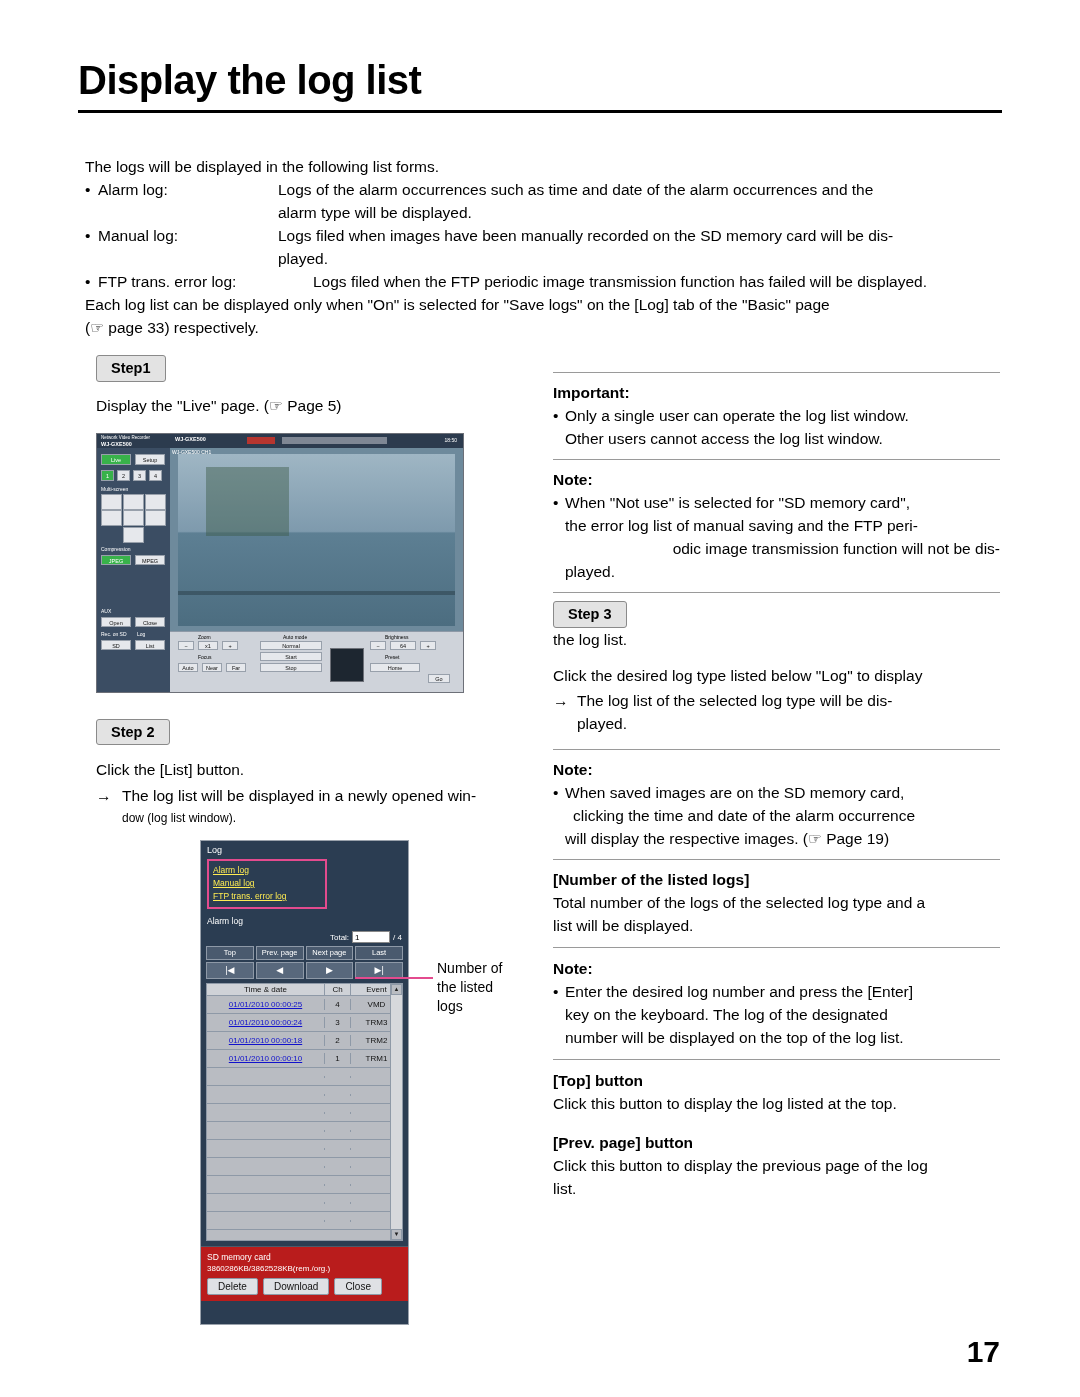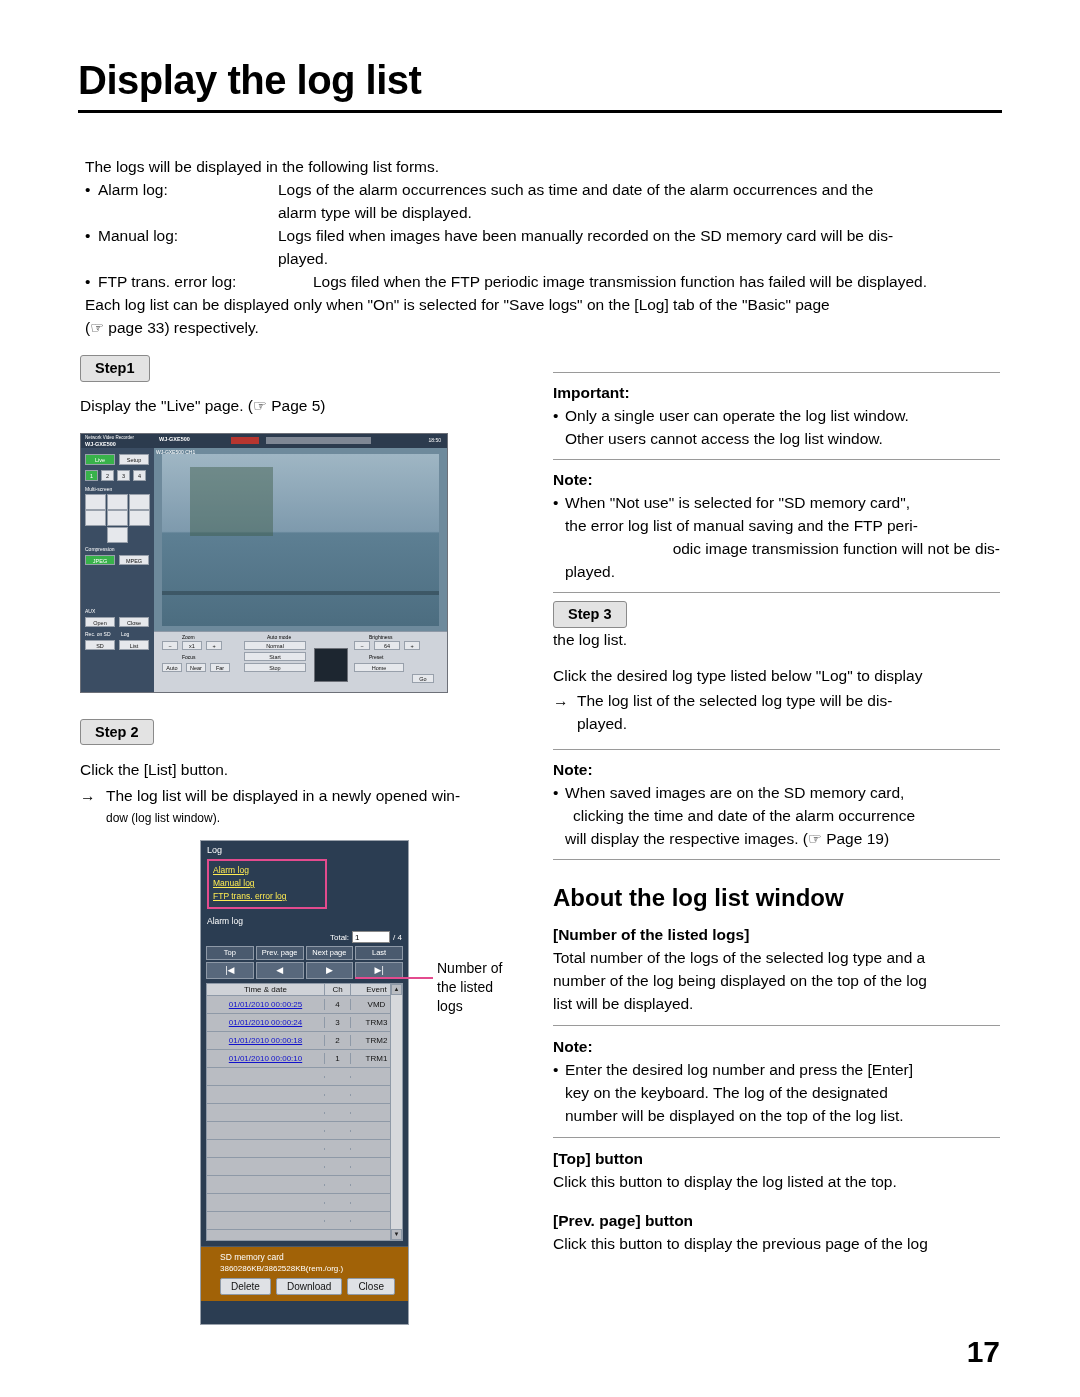--- a/index.html
+++ b/index.html
@@ -78,21 +78,21 @@
     border: 1px solid #8a8a8a;
     border-radius: 3px;
     font-size: 14.5px;
     font-weight: bold;
     padding: 5px 14px 5px 14px;
     line-height: 1;
   }
   
   .left-col {
     position: absolute;
-    left: 80px;
+    left: 96px;
     top: 355px;
     width: 445px;
   }
   .step1-text {
     font-size: 15.5px;
     margin-top: 13px;
     line-height: 22px;
   }
   .screenshot-live {
     margin-top: 16px;
@@ -253,22 +253,22 @@
     box-sizing: border-box;
     font-size: 6px;
     text-align: center;
     color: #222;
     line-height: 9px;
   }
   .lw-scroll .sb-up { top: 0; }
   .lw-scroll .sb-dn { bottom: 0; }
   .lw-footer {
     margin-top: 5px;
-    background: #a16207;
-    padding: 5px 6px 6px 19px;
+    background: #b91c1c;
+    padding: 5px 6px 6px 6px;
     border-top: 1px solid #4c5a6b;
   }
   .lw-sd { font-size: 8.5px; }
   .lw-sdval { font-size: 8px; margin-top: 2px; }
   .lw-fbtns { display: flex; gap: 5px; margin-top: 5px; }
   .lw-fbtn {
     flex: 0 0 auto;
     background: #dfe1e5;
     border: 1px solid #8e99a7;
     color: #111;
@@ -654,38 +654,37 @@
     <div class="rule" style="margin-top:14px;"></div>
     <div class="bold-head">Note:</div>
     <div class="li">
       <span class="dot">•</span>
       <span class="txt">When saved images are on the SD memory card,</span>
     </div>
     <div style="margin-left:20px;">clicking the time and date of the alarm occurrence</div>
     <div style="margin-left:12px;">will display the respective images. (☞ Page 19)</div>
     <div class="rule"></div>
 
-    <div class="sub-title">About the log list window</div>
 
     <div class="blk-head">[Number of the listed logs]</div>
     <div>Total number of the logs of the selected log type and a</div>
-    <div>number of the log being displayed on the top of the log</div>
     <div>list will be displayed.</div>
 
     <div class="rule-thin"></div>
     <div class="bold-head">Note:</div>
     <div class="li">
       <span class="dot">•</span>
       <span class="txt">Enter the desired log number and press the [Enter]</span>
     </div>
     <div style="margin-left:12px;">key on the keyboard. The log of the designated</div>
     <div style="margin-left:12px;">number will be displayed on the top of the log list.</div>
     <div class="rule-thin"></div>
 
     <div class="blk-head">[Top] button</div>
     <div>Click this button to display the log listed at the top.</div>
 
     <div class="blk-head" style="margin-top:16px;">[Prev. page] button</div>
     <div>Click this button to display the previous page of the log</div>
+    <div>list.</div>
   </div>
 
   <div class="page-num">17</div>
 </div>
 
 </body></html>

